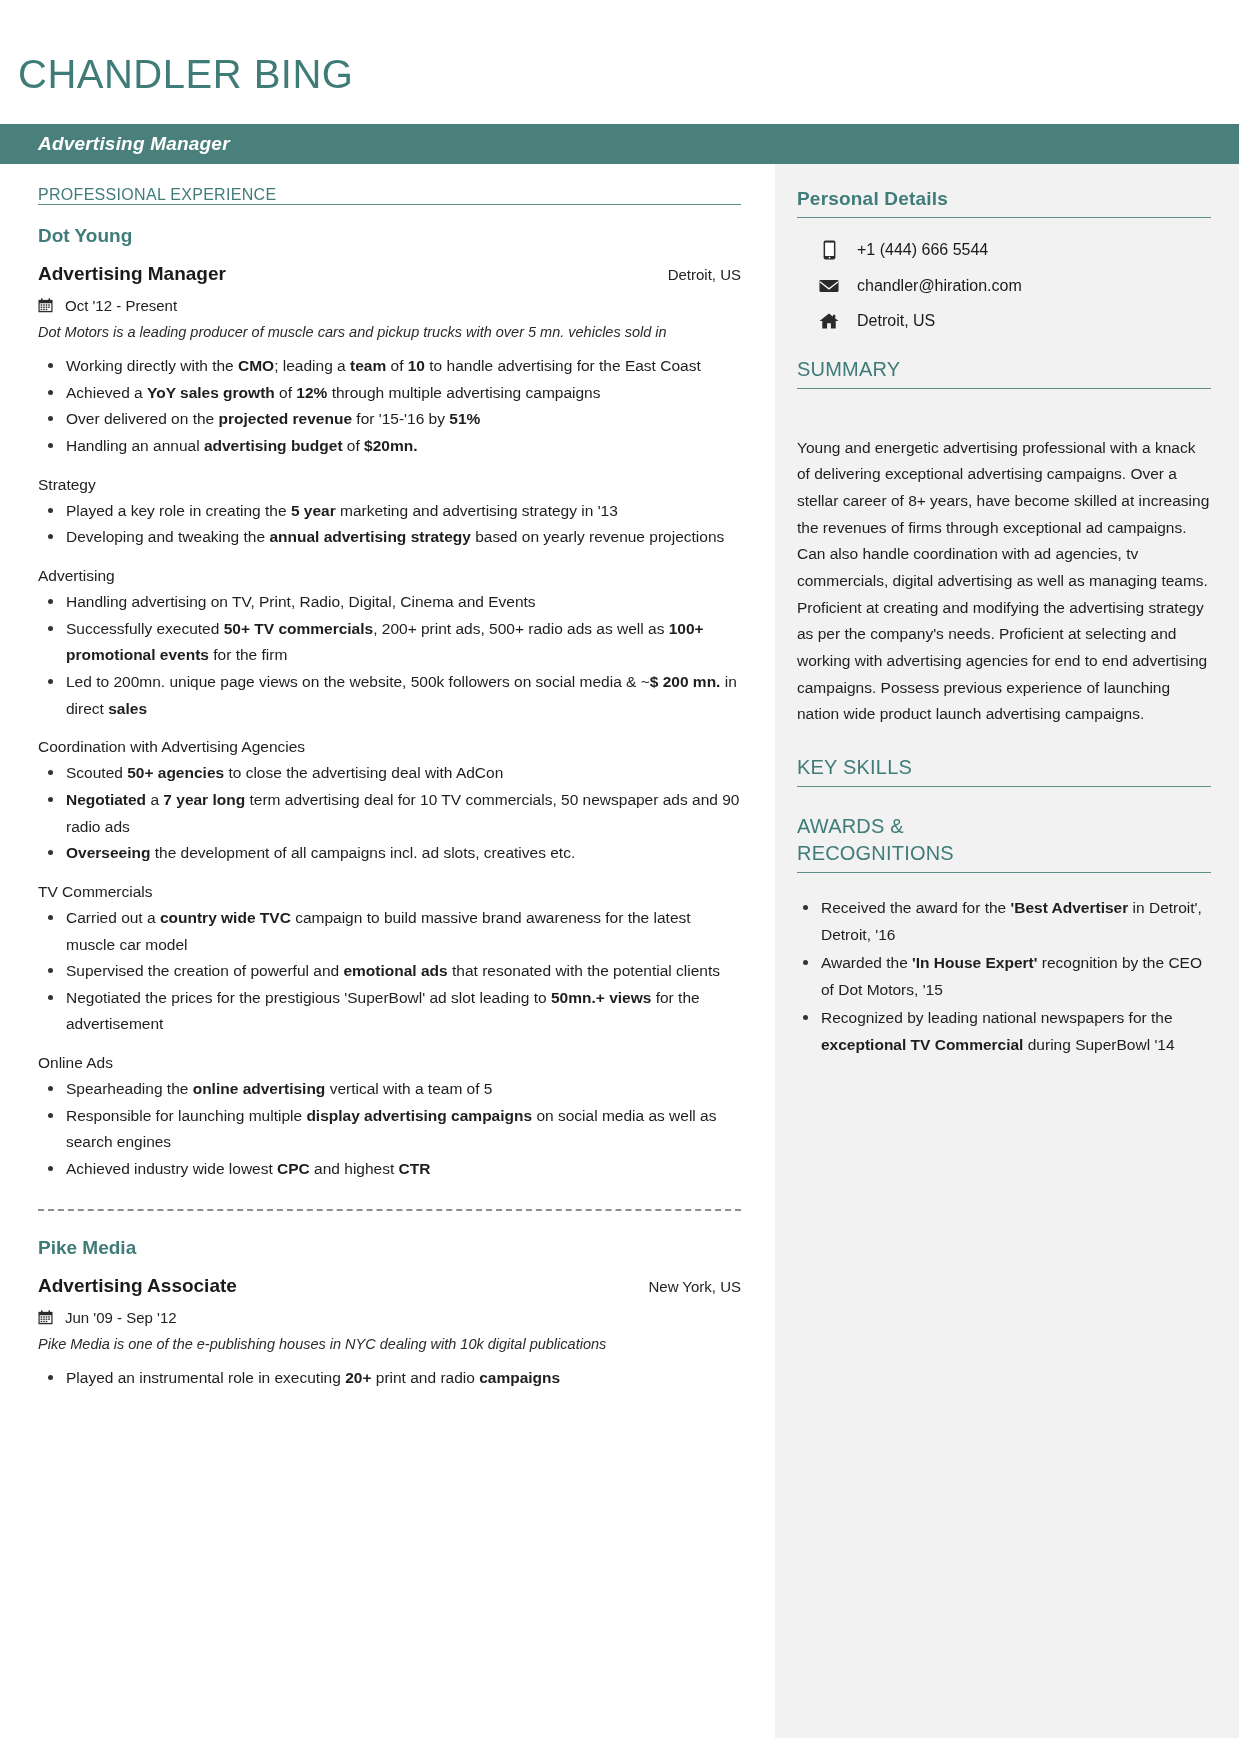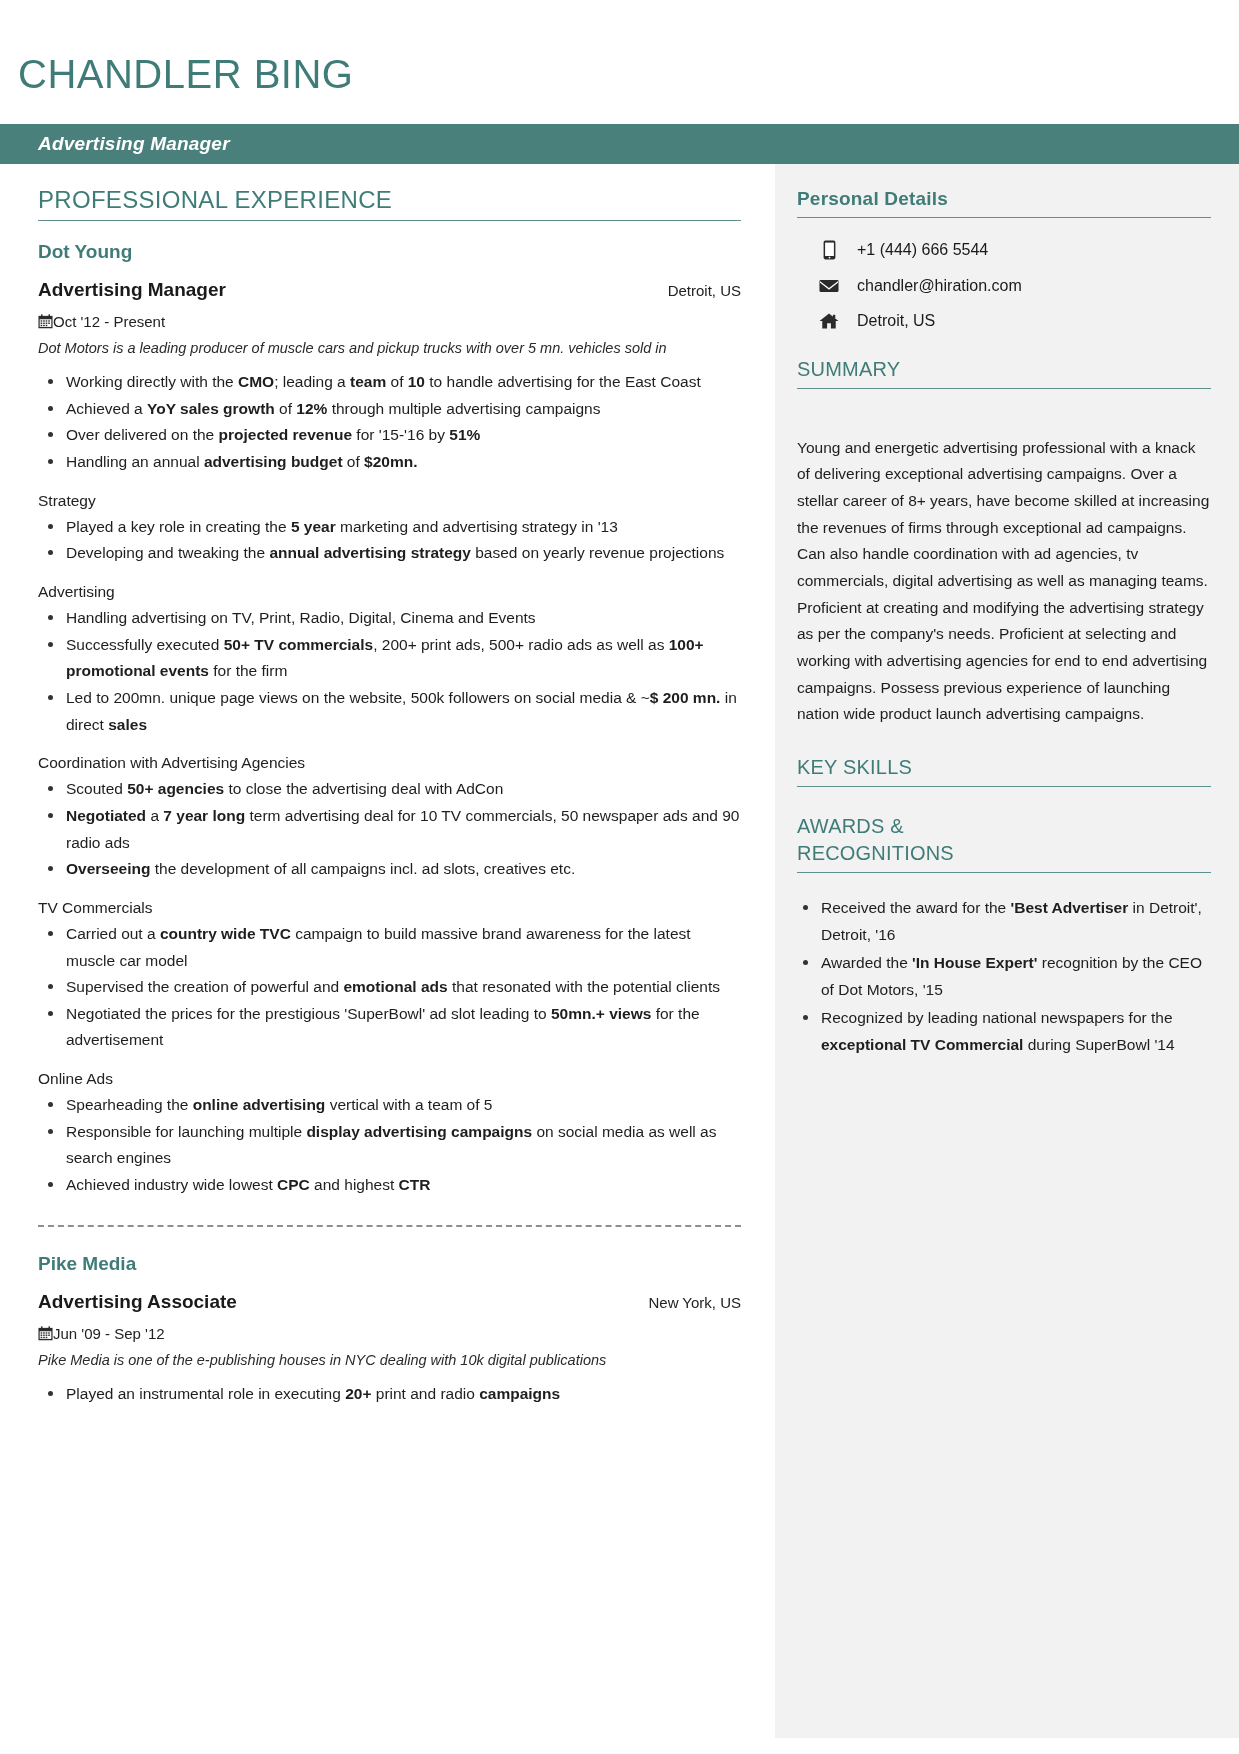--- a/index.html
+++ b/index.html
@@ -52,25 +52,24 @@
     padding: 22px 34px 0 38px;
   }
   .col-right {
     width: 464px;
     background: #f2f2f2;
     padding: 22px 28px 0 22px;
   }
 
   
   .sec-title-main {
-    font-size: 24px;
+    font-size: 16px;
     color: #3f7c78;
     font-weight: 400;
     letter-spacing: 0.3px;
-    padding-bottom: 6px;
     border-bottom: 1.5px solid #5e8f8b;
     margin-bottom: 20px;
   }
   .company {
     font-size: 19px;
     color: #3f7c78;
     font-weight: bold;
     margin-bottom: 16px;
   }
   .role-row {
@@ -84,21 +83,21 @@
     font-weight: bold;
     color: #1a1a1a;
   }
   .role-loc {
     font-size: 15px;
     color: #222;
   }
   .date-row {
     display: flex;
     align-items: center;
-    gap: 0;
+    gap: 12px;
     margin-bottom: 10px;
   }
   .cal-ico { width: 15px; height: 15px; display: block; }
   .date-text { font-size: 15px; color: #222; }
   .company-desc {
     font-size: 14.5px;
     font-style: italic;
     color: #2a2a2a;
     margin-bottom: 13px;
   }

